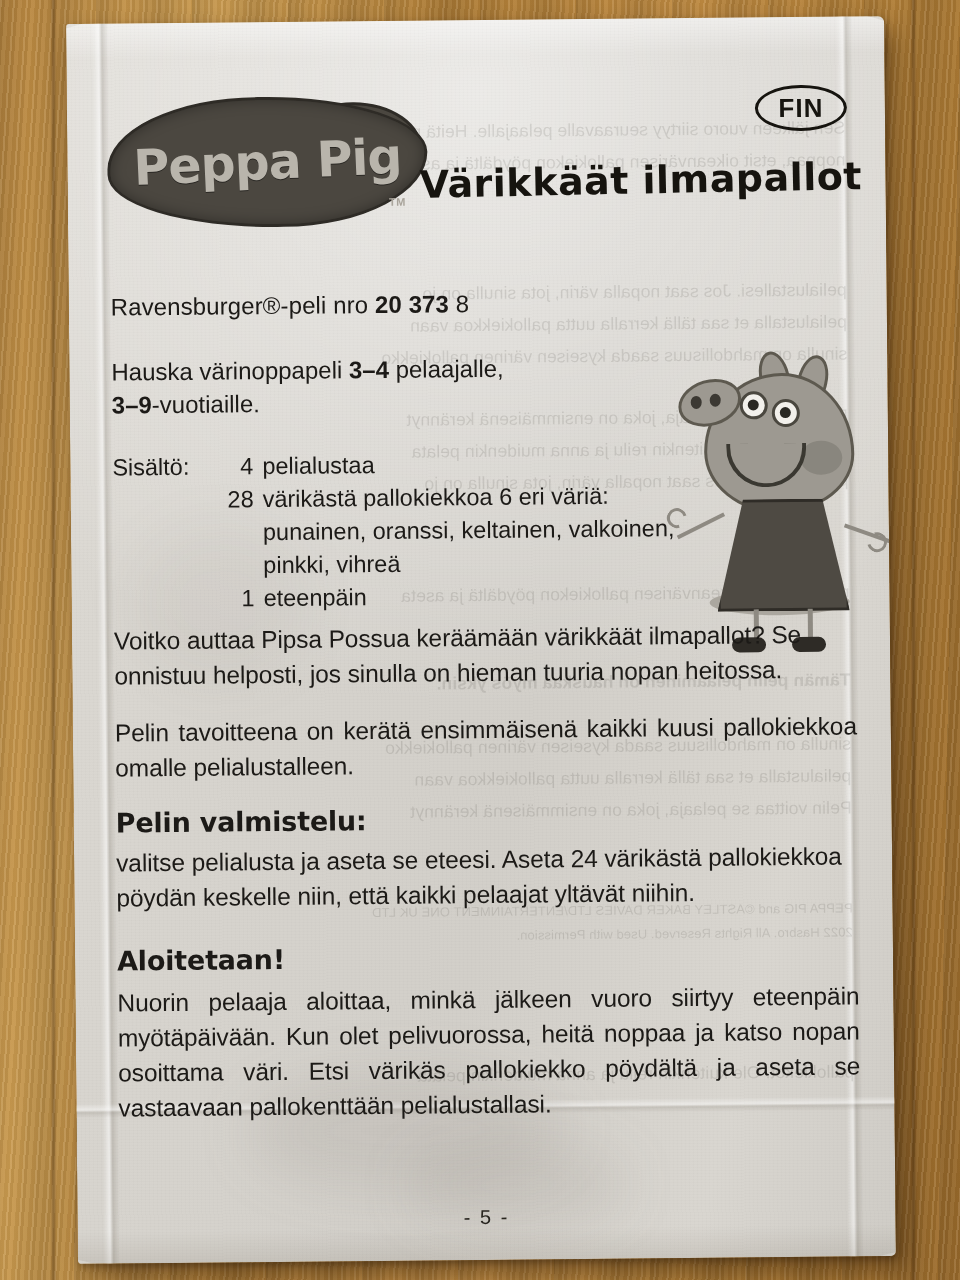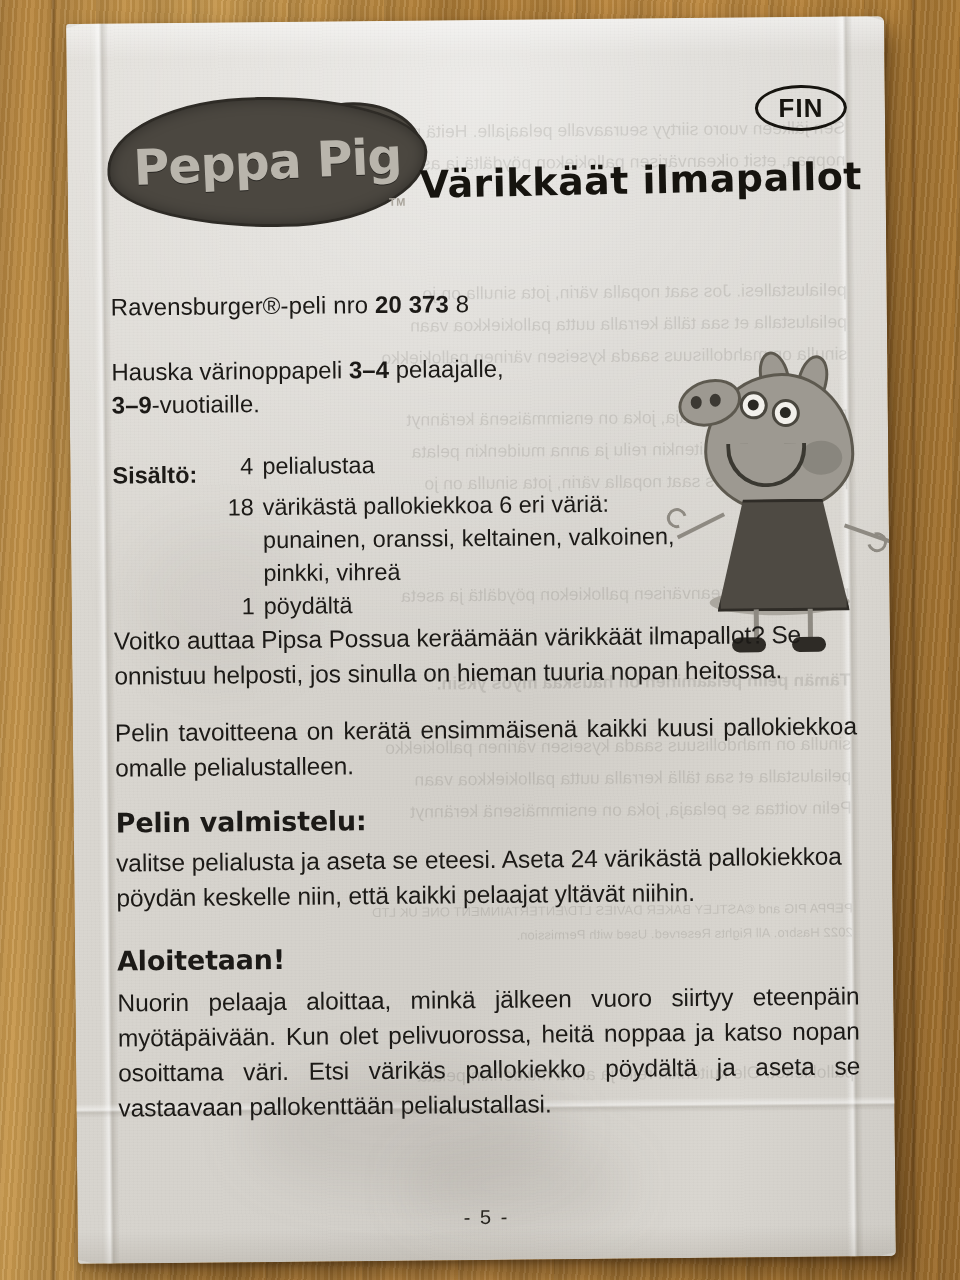--- a/index.html
+++ b/index.html
@@ -142,21 +142,21 @@
   #gamenum{ left:42px; top:270px; font-size:24px; letter-spacing:.1px; }
   #gamenum b{ font-weight:700; }
 
   #players{ left:42px; top:332px; font-size:24px; line-height:33px; }
   #players b{ font-weight:700; }
 
   
   #contents{ position:absolute; left:42px; top:428px;
              font-size:23.5px; line-height:33px; }
   #contents .row{ display:flex; }
-  #contents .lbl{ font-weight:700; width:104px; flex:none;margin-top:8px; }
+  #contents .lbl{ font-weight:400; width:104px; flex:none; }
   #contents .qty{ width:46px; flex:none; text-align:right; padding-right:9px; }
   #contents .ind1{ padding-left:150px; }
 
   
   .para{ position:absolute; left:42px; width:742px;
          font-size:24.5px; line-height:35px; letter-spacing:-.1px; }
   #p1{ top:600px; }
   #p2{ top:692px; text-align:justify; }
 
   h2.sec{ position:absolute; left:42px;
@@ -290,29 +290,29 @@
       </div>
 
       <div id="contents">
         <div class="row">
           <span class="lbl">Sisältö:</span>
           <span class="qty">4</span>
           <span>pelialustaa</span>
         </div>
         <div class="row">
           <span class="lbl"></span>
-          <span class="qty">18</span>
+          <span class="qty">28</span>
           <span>värikästä pallokiekkoa 6 eri väriä:</span>
         </div>
         <div class="ind1">punainen, oranssi, keltainen, valkoinen,</div>
         <div class="ind1">pinkki, vihreä</div>
         <div class="row">
           <span class="lbl"></span>
           <span class="qty">1</span>
-          <span>pöydältä</span>
+          <span>eteenpäin</span>
         </div>
       </div>
 
       <div id="peppa">
         <div class="shadow"></div>
         <div class="ear l"></div>
         <div class="ear r"></div>
         <div class="head"></div>
         <div class="snout"></div>
         <div class="nost a"></div>

